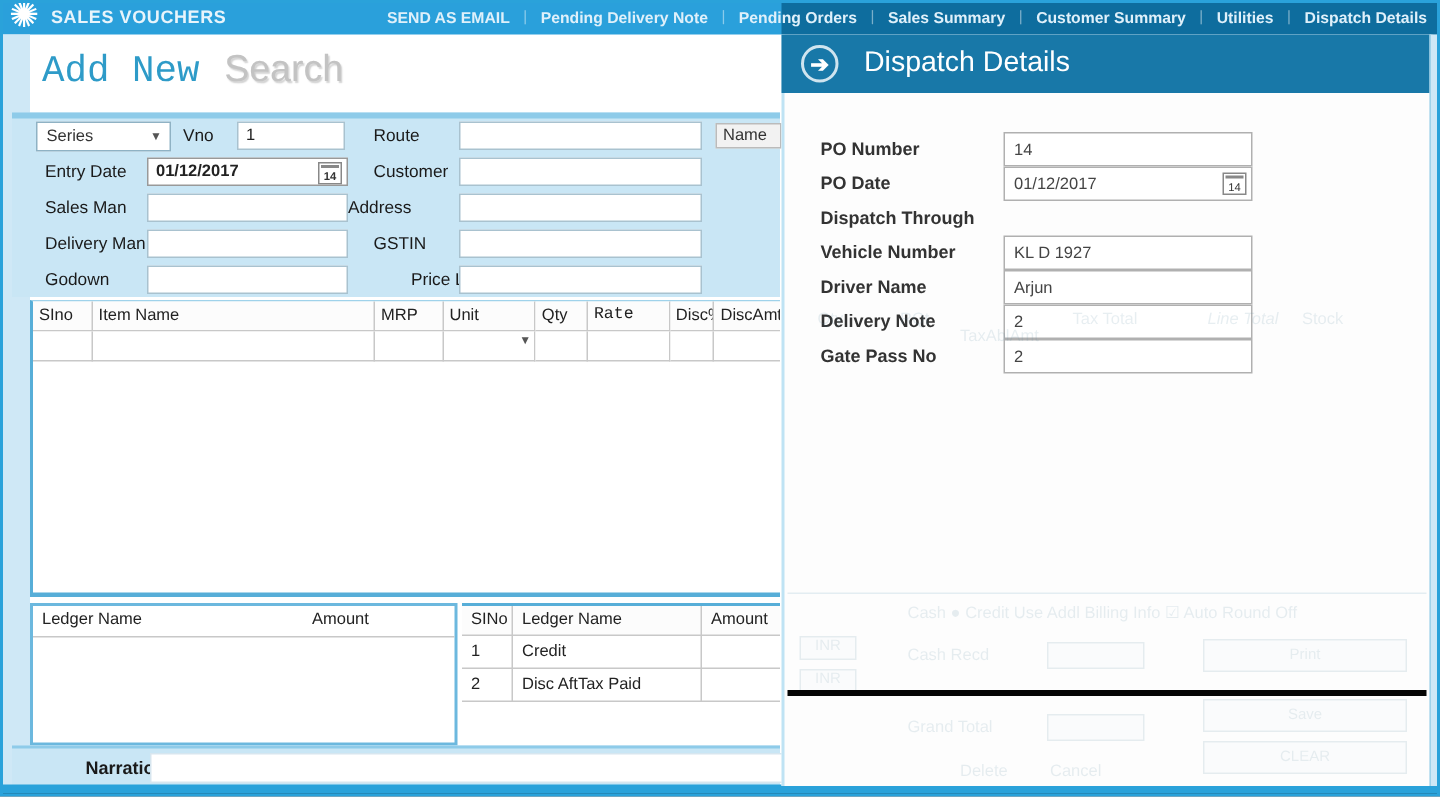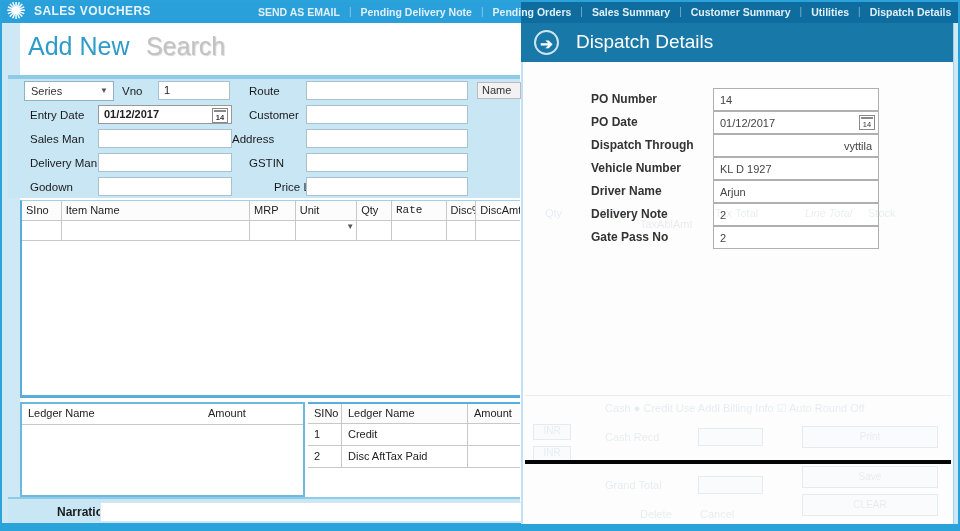--- a/index.html
+++ b/index.html
@@ -15,21 +15,21 @@
   .menu { position:absolute; left:258px; top:0; height:23px; display:flex; align-items:center; gap:9px; z-index:5; }
   .menu-item { color:#dff0fa; font-size:10.5px; font-weight:bold; white-space:nowrap; cursor:default; }
   .menu-sep { color:rgba(255,255,255,.45); font-size:10px; }
 
   .left-strip { position:absolute; left:0; top:23px; width:20px; height:501px; background:#cfe8f6; }
   .bottom-edge { position:absolute; left:0; top:523px; width:960px; height:8px; background:#2aa2da; border-bottom:2px solid #0e3e54; }
   .window-border { position:absolute; left:0; top:0; width:960px; height:531px; border:2px solid #2aa2da; pointer-events:none; z-index:60; }
 
   
   .page-tabs { position:absolute; left:28px; top:32px; z-index:2; }
-  .tab-add { font-size:25px; color:#2e9bc8; }
+  .tab-add { font-size:25px; color:#2e9bc8;font-family:Liberation Mono, monospace; }
   .tab-search { font-size:25px; color:#c3c3c3; margin-left:12px; text-shadow:1px 1px 1px rgba(0,0,0,.18); }
 
   
   .form-panel { position:absolute; left:8px; top:75px; width:512px; height:123px; background:#c9e6f5; border-top:4px solid #8ecbe9; }
   .flabel { position:absolute; font-size:11.5px; font-weight:normal; color:#1a1a1a; }
   .finput { position:absolute; background:#fff; border:1px solid #a9c2cf; height:19px; font-size:11px; color:#222; padding:2px 5px; }
   .combo { position:absolute; background:#fff; border:1px solid #8fb2c4; height:20px; font-size:11px; color:#333; padding:3px 6px; }
   .combo .arr { position:absolute; right:5px; top:4px; font-size:8px; color:#555; }
   .cal { position:absolute; width:16px; height:15px; background:#fff; border:1px solid #888; font-size:7.5px; color:#333; text-align:center; }
   .cal::before { content:""; display:block; height:2px; background:#888; margin:1px 1px 1px; }
@@ -61,21 +61,21 @@
   .narration-label { position:absolute; left:49px; top:6px; font-size:12px; font-weight:bold; color:#1a1a1a; }
   .narration-input { position:absolute; left:92px; top:3px; width:424px; height:20px; background:#fff; border:1px solid #d7e6ef; }
 
   
   .dispatch-panel { position:absolute; left:521px; top:23px; width:434px; height:501px; background:#fdfdfd;
                     border-left:2px solid #bfe3f4; z-index:10; }
   .dispatch-header { position:absolute; left:521px; top:23px; width:439px; height:39px; background:#1878a8; z-index:12; }
   .arrow-circle { position:absolute; left:13px; top:7px; width:25px; height:25px; border:2px solid #cfe4ef; border-radius:50%;
                   color:#fff; font-size:15px; line-height:24px; text-align:center; font-weight:bold; }
   .dispatch-title { position:absolute; left:55px; top:8px; color:#ffffff; font-size:19px; font-weight:400; }
-  .d-row { position:absolute; left:0; width:388px; height:23px;margin-left:44px; }
+  .d-row { position:absolute; left:0; width:388px; height:23px; }
   .d-label { position:absolute; left:24px; top:4px; font-size:12px; font-weight:bold; color:#333; }
   .d-input { position:absolute; left:146px; top:0; width:166px; height:23px; background:#fff; border:1px solid #b0b0b0;
              font-size:11px; color:#444; padding:5px 6px; }
   .d-input .cal { right:3px; top:3px; }
 
   
   .ghost { position:absolute; opacity:.14; color:#5d8ca3; font-size:11px; z-index:11; white-space:nowrap; }
   .ghost-box { position:absolute; opacity:.14; border:1px solid #5d8ca3; background:#eef4f8; z-index:11;
                font-size:10px; color:#5d8ca3; text-align:center; }
   .ghost-line { position:absolute; opacity:.18; background:#6fa9c4; z-index:11; }
@@ -214,21 +214,20 @@
     </div>
     <div class="d-row" style="top:88px;">
       <div class="d-label">PO Date</div>
       <div class="d-input">
         <span>01/12/2017</span>
         <span class="cal">14</span>
       </div>
     </div>
     <div class="d-row" style="top:111px;text-align:right;">
       <div class="d-label">Dispatch Through</div>
-      <div class="d-input">vyttila</div>
     </div>
     <div class="d-row" style="top:134px;">
       <div class="d-label">Vehicle Number</div>
       <div class="d-input">KL D 1927</div>
     </div>
     <div class="d-row" style="top:157px;">
       <div class="d-label">Driver Name</div>
       <div class="d-input">Arjun</div>
     </div>
     <div class="d-row" style="top:180px;">

